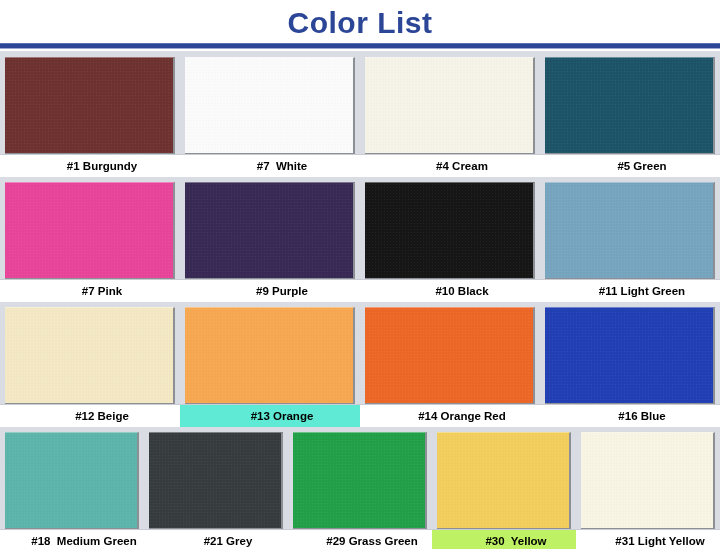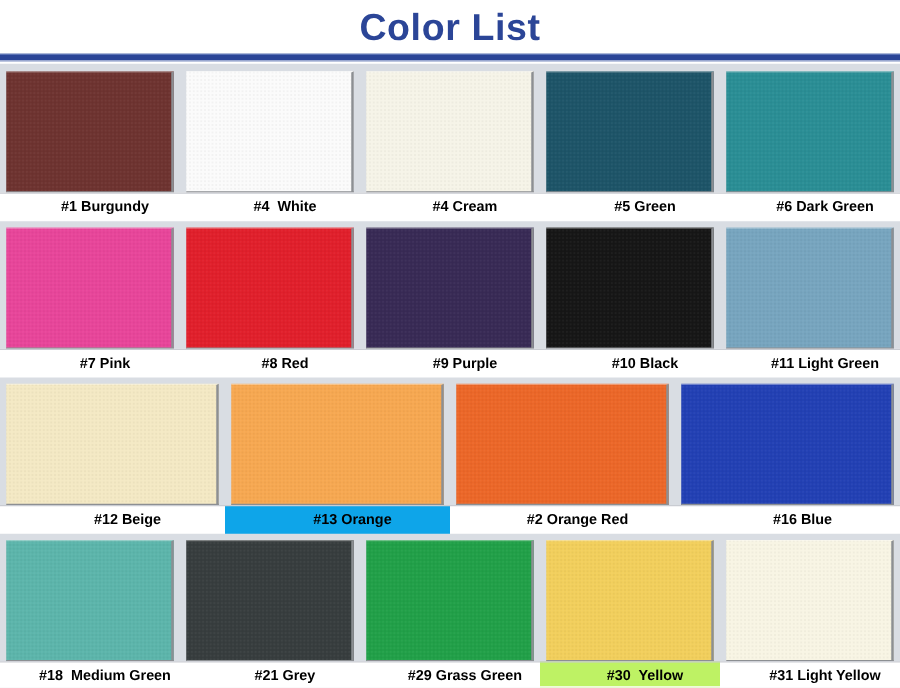--- a/index.html
+++ b/index.html
@@ -138,63 +138,47 @@
           </div>
           <div class="label-band" style="background-color: rgb(255, 255, 255);">
             <span class="label">#1 Burgundy</span>
           </div>
         </div>
         <div class="cell" style="background-color: rgb(217, 221, 227);">
           <div class="swatch-wrap">
             <div class="swatch" style="background-color: rgb(251, 251, 251); border-right-color: rgb(140, 143, 147); border-bottom-color: rgb(140, 143, 147);"></div>
           </div>
           <div class="label-band" style="background-color: rgb(255, 255, 255);">
-            <span class="label">#4  White</span>
+            <span class="label">#7  White</span>
           </div>
         </div>
         <div class="cell" style="background-color: rgb(217, 221, 227);">
           <div class="swatch-wrap">
             <div class="swatch" style="background-color: rgb(246, 244, 232); border-right-color: rgb(140, 143, 147); border-bottom-color: rgb(140, 143, 147);"></div>
           </div>
           <div class="label-band" style="background-color: rgb(255, 255, 255);">
             <span class="label">#4 Cream</span>
           </div>
         </div>
         <div class="cell" style="background-color: rgb(217, 221, 227);">
           <div class="swatch-wrap">
             <div class="swatch" style="background-color: rgb(29, 84, 104); border-right-color: rgb(140, 143, 147); border-bottom-color: rgb(140, 143, 147);"></div>
           </div>
           <div class="label-band" style="background-color: rgb(255, 255, 255);">
             <span class="label">#5 Green</span>
           </div>
         </div>
-        <div class="cell" style="background-color: rgb(217, 221, 227);">
-          <div class="swatch-wrap">
-            <div class="swatch" style="background-color: rgb(42, 142, 149); border-right-color: rgb(140, 143, 147); border-bottom-color: rgb(140, 143, 147);"></div>
-          </div>
-          <div class="label-band" style="background-color: rgb(255, 255, 255);">
-            <span class="label">#6 Dark Green</span>
-          </div>
-        </div>
       </div>
       <div class="row">
         <div class="cell" style="background-color: rgb(217, 221, 227);">
           <div class="swatch-wrap">
             <div class="swatch" style="background-color: rgb(232, 69, 154); border-right-color: rgb(140, 143, 147); border-bottom-color: rgb(140, 143, 147);"></div>
           </div>
           <div class="label-band" style="background-color: rgb(255, 255, 255);">
             <span class="label">#7 Pink</span>
-          </div>
-        </div>
-        <div class="cell" style="background-color: rgb(217, 221, 227);">
-          <div class="swatch-wrap">
-            <div class="swatch" style="background-color: rgb(225, 31, 43); border-right-color: rgb(140, 143, 147); border-bottom-color: rgb(140, 143, 147);"></div>
-          </div>
-          <div class="label-band" style="background-color: rgb(255, 255, 255);">
-            <span class="label">#8 Red</span>
           </div>
         </div>
         <div class="cell" style="background-color: rgb(217, 221, 227);">
           <div class="swatch-wrap">
             <div class="swatch" style="background-color: rgb(56, 42, 85); border-right-color: rgb(140, 143, 147); border-bottom-color: rgb(140, 143, 147);"></div>
           </div>
           <div class="label-band" style="background-color: rgb(255, 255, 255);">
             <span class="label">#9 Purple</span>
           </div>
         </div>
@@ -221,30 +205,30 @@
             <div class="swatch" style="background-color: rgb(244, 233, 196); border-right-color: rgb(140, 143, 147); border-bottom-color: rgb(140, 143, 147);"></div>
           </div>
           <div class="label-band" style="background-color: rgb(255, 255, 255); margin-top: 32px;">
             <span class="label">#12 Beige</span>
           </div>
         </div>
         <div class="cell" style="background-color: rgb(217, 221, 227);">
           <div class="swatch-wrap">
             <div class="swatch" style="background-color: rgb(247, 168, 81); border-right-color: rgb(140, 143, 147); border-bottom-color: rgb(140, 143, 147);"></div>
           </div>
-          <div class="label-band" style="background-color: #0ea5e9;">
+          <div class="label-band" style="background-color: #5eead4;">
             <span class="label">#13 Orange</span>
           </div>
         </div>
         <div class="cell" style="background-color: rgb(217, 221, 227);">
           <div class="swatch-wrap">
             <div class="swatch" style="background-color: rgb(236, 103, 40); border-right-color: rgb(140, 143, 147); border-bottom-color: rgb(140, 143, 147);"></div>
           </div>
           <div class="label-band" style="background-color: rgb(255, 255, 255);">
-            <span class="label">#2 Orange Red</span>
+            <span class="label">#14 Orange Red</span>
           </div>
         </div>
         <div class="cell" style="background-color: rgb(217, 221, 227);">
           <div class="swatch-wrap">
             <div class="swatch" style="background-color: rgb(34, 64, 180); border-right-color: rgb(140, 143, 147); border-bottom-color: rgb(140, 143, 147);"></div>
           </div>
           <div class="label-band" style="background-color: rgb(255, 255, 255);">
             <span class="label">#16 Blue</span>
           </div>
         </div>

